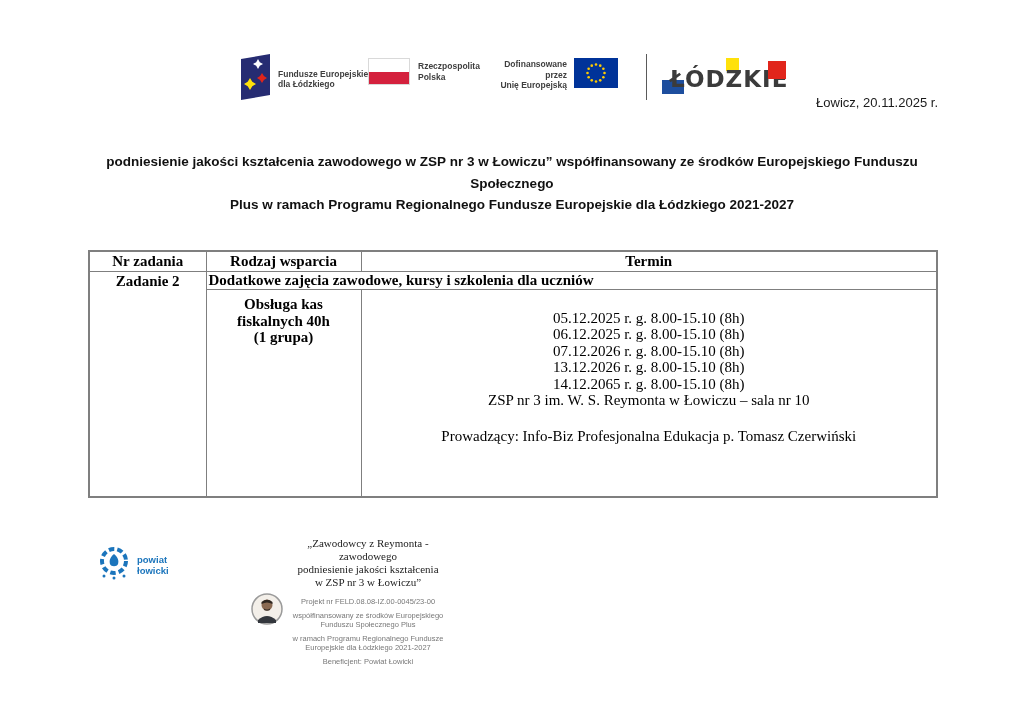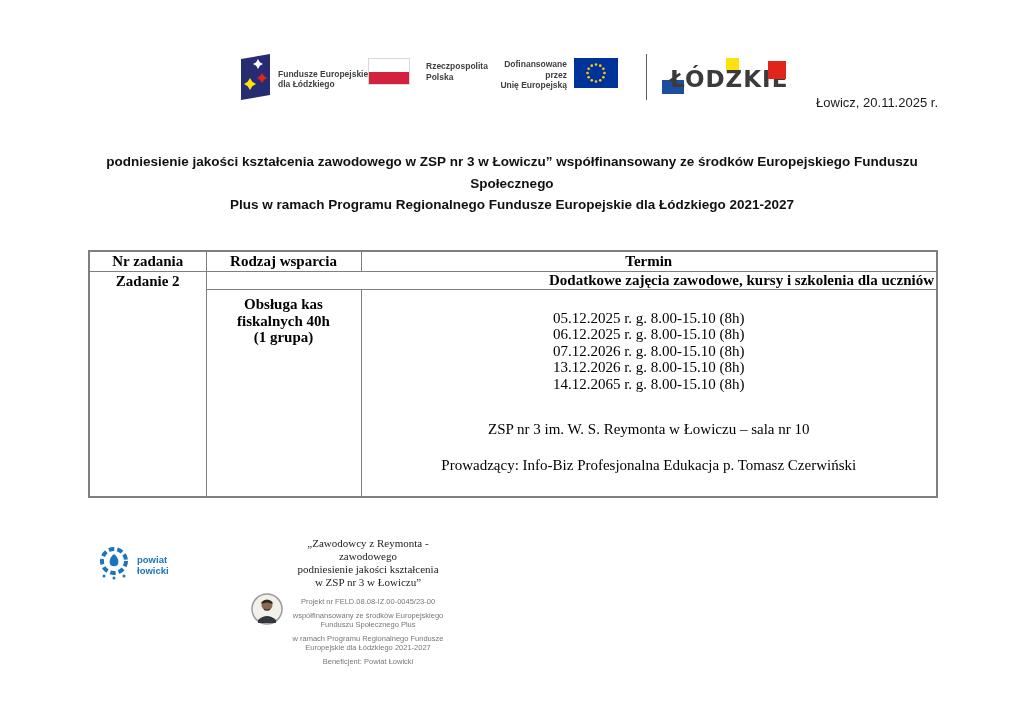--- a/index.html
+++ b/index.html
@@ -3,21 +3,21 @@
 <meta charset="utf-8">
 <style>
   html,body{margin:0;padding:0;background:#ffffff;}
   .page{position:relative;width:1024px;height:724px;background:#ffffff;overflow:hidden;
         font-family:"Liberation Sans",sans-serif;color:#1a1a1a;}
 
   
   .logo-strip{position:absolute;left:0;top:0;width:1024px;height:120px;}
   .fe-logo{position:absolute;left:240px;top:54px;display:flex;align-items:center;gap:7px;}
   .fe-logo .txt{font-size:8.5px;font-weight:bold;color:#3f3f3f;line-height:10.5px;}
-  .rp-logo{position:absolute;left:368px;top:58px;display:flex;align-items:center;gap:16px;}
+  .rp-logo{position:absolute;left:368px;top:58px;display:flex;align-items:center;gap:8px;}
   .rp-flag{width:42px;height:27px;border:1px solid #d9d9d9;box-sizing:border-box;}
   .rp-flag .w{height:50%;background:#ffffff;}
   .rp-flag .r{height:50%;background:#d4213d;}
   .rp-logo .txt{font-size:8.5px;font-weight:bold;color:#3f3f3f;line-height:10.5px;}
   .eu-logo{position:absolute;left:495px;top:58px;display:flex;align-items:center;gap:7px;}
   .eu-logo .txt{font-size:8.5px;font-weight:bold;color:#3f3f3f;line-height:10.5px;text-align:right;width:72px;}
   .logo-divider{position:absolute;left:646px;top:54px;width:1px;height:46px;background:#5a5a5a;}
   .lodzkie{position:absolute;left:662px;top:58px;width:126px;height:42px;}
   .lodzkie .word{position:absolute;left:8px;top:8px;font-family:"DejaVu Sans",sans-serif;
                  font-size:23px;font-weight:600;letter-spacing:1px;color:#3b3b3b;z-index:2;}
@@ -33,25 +33,25 @@
              font-size:13.5px;font-weight:bold;line-height:21.5px;color:#111;}
 
   
   .sched{position:absolute;left:88px;top:250px;width:850px;border-collapse:collapse;
          font-family:"Liberation Serif",serif;font-size:15px;color:#000;}
   .sched,.sched td,.sched th{border:1px solid #7f7f7f;}
   .sched{border:2px solid #7f7f7f;}
   .sched th{font-weight:bold;text-align:center;padding:1px 2px;height:16px;}
   .sched td{vertical-align:top;padding:0 2px;}
   .cell-task{text-align:center;font-weight:bold;padding-top:1px !important;}
-  .cell-category{text-align:right;font-weight:bold;height:16px;}
+  .cell-category{text-align:left;font-weight:bold;height:16px;}
   .cell-support{text-align:center;font-weight:bold;padding-top:6px !important;line-height:16.5px;height:200px;}
   .cell-termin{text-align:center;}
   .dates{margin-top:20px;line-height:16.4px;}
-  .location-line{margin-top:29px;}
+  .location-line{}
   .trainer-line{margin-top:19px;}
 
   
   .powiat-logo{position:absolute;left:97px;top:545px;display:flex;align-items:center;gap:6px;}
   .powiat-logo .txt{font-size:9.5px;font-weight:bold;color:#1b75bc;line-height:11px;}
   .project-title{position:absolute;left:248px;top:537px;width:240px;text-align:center;
                  font-family:"Liberation Serif",serif;font-weight:normal;font-size:11px;
                  line-height:13px;color:#222;}
   .portrait{position:absolute;left:251px;top:593px;}
   .project-details{position:absolute;left:248px;top:597px;width:240px;text-align:center;

